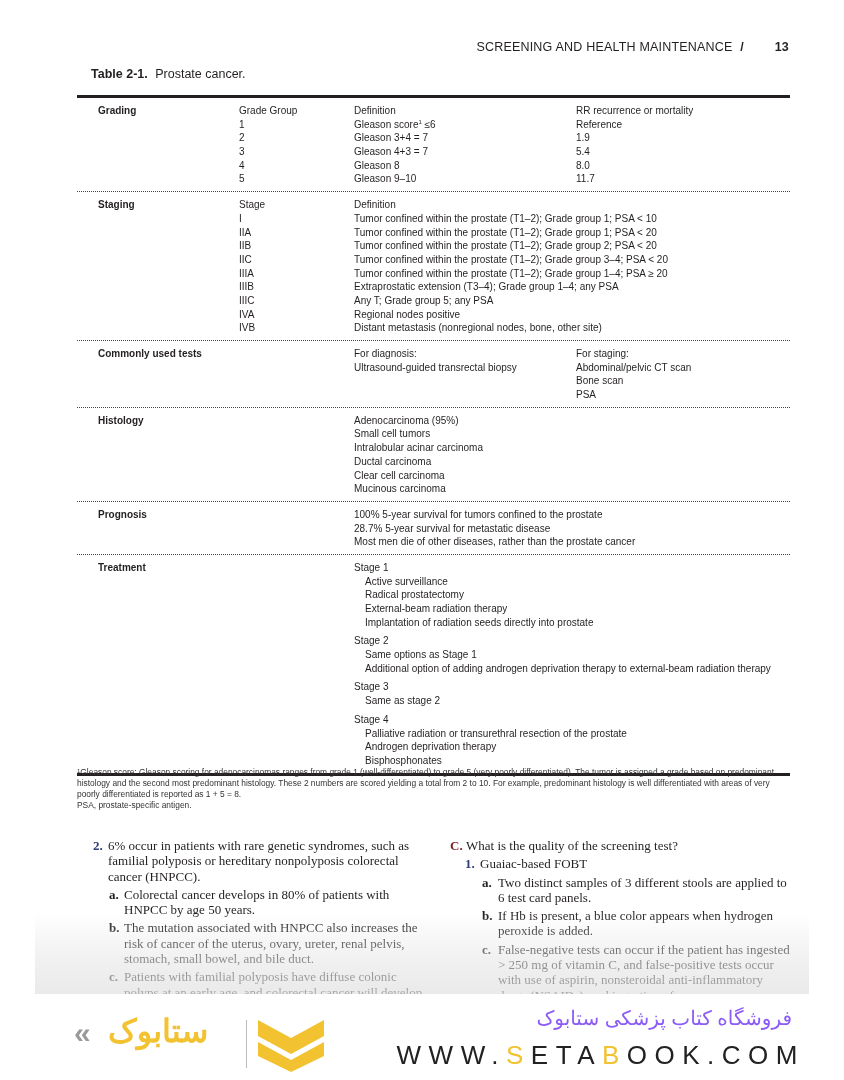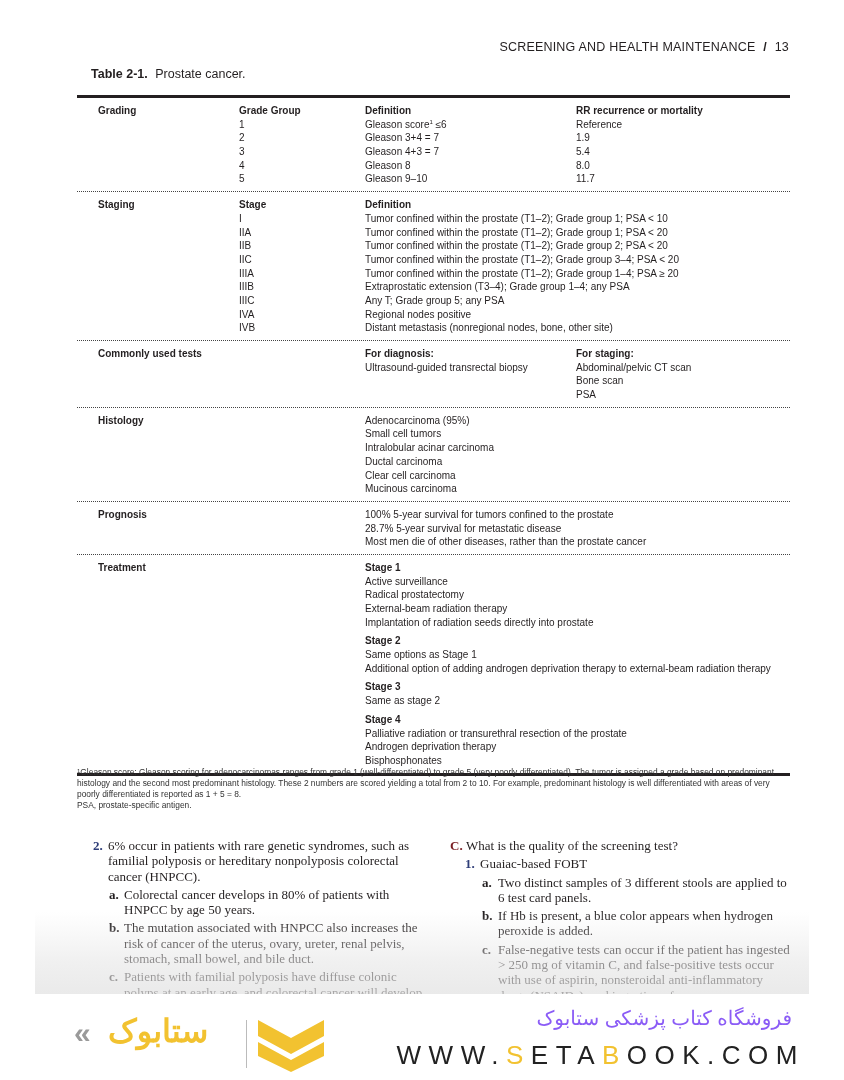--- a/index.html
+++ b/index.html
@@ -1,35 +1,35 @@
 <!DOCTYPE html>
 <html><head>
 <meta charset="utf-8">
 <style>
   html, body { margin: 0; padding: 0; background: #ffffff; }
   body { width: 844px; height: 1080px; position: relative; overflow: hidden; font-family: "Liberation Sans", sans-serif; color: #231f20; }
 
   .running-head { position: absolute; top: 40px; right: 55px; font-size: 12.5px; letter-spacing: 0.2px; color: #231f20; }
   .running-head .sep { margin: 0 4px; font-weight: bold; }
-  .running-head .pg { font-weight: normal; }
+  .running-head .pg { font-weight: bold; margin-left: 23px; }
 
   .table-title { position: absolute; top: 67px; left: 77px; font-size: 12.5px; }
   .table-title b { margin-right: 4px; margin-left: 14px; }
 
   .tbl { position: absolute; left: 77px; top: 95px; width: 713px; font-size: 10px; line-height: 13.7px; }
   .tbl .rule-top { height: 3px; background: #231f20; }
   .tbl .rule-bottom { height: 3px; background: #231f20; }
   .tbl .rule-dot { height: 0; border-top: 1px dotted #444; margin: 0; }
   .section { position: relative; padding: 6px 0 5px 0; }
   .sec-label { position: absolute; left: 21px; top: 6px; font-weight: bold; }
   .row { position: relative; height: 13.7px; white-space: nowrap; }
   .c2 { position: absolute; left: 162px; }
-  .c3 { position: absolute; left: 288px; }
+  .c3 { position: absolute; left: 277px; }
   .c4 { position: absolute; left: 499px; }
-  .hdr { font-weight: bold; }
+  .hdr { font-weight: normal; }
   sup { font-size: 6px; vertical-align: top; line-height: 8px; }
   .stage-block { margin-bottom: 5px; }
   .stage-block:last-child { margin-bottom: 0; }
   .indent { padding-left: 288px; }
 
   .footnote { position: absolute; top: 767px; left: 77px; width: 715px; font-size: 8.4px; line-height: 11px; color: #333; }
 
   .body-text { position: absolute; top: 838px; font-family: "Liberation Serif", serif; font-size: 13px; line-height: 15.3px; color: #231f20; }
   .col-left { left: 93px; width: 335px; }
   .col-right { left: 450px; width: 345px; }

